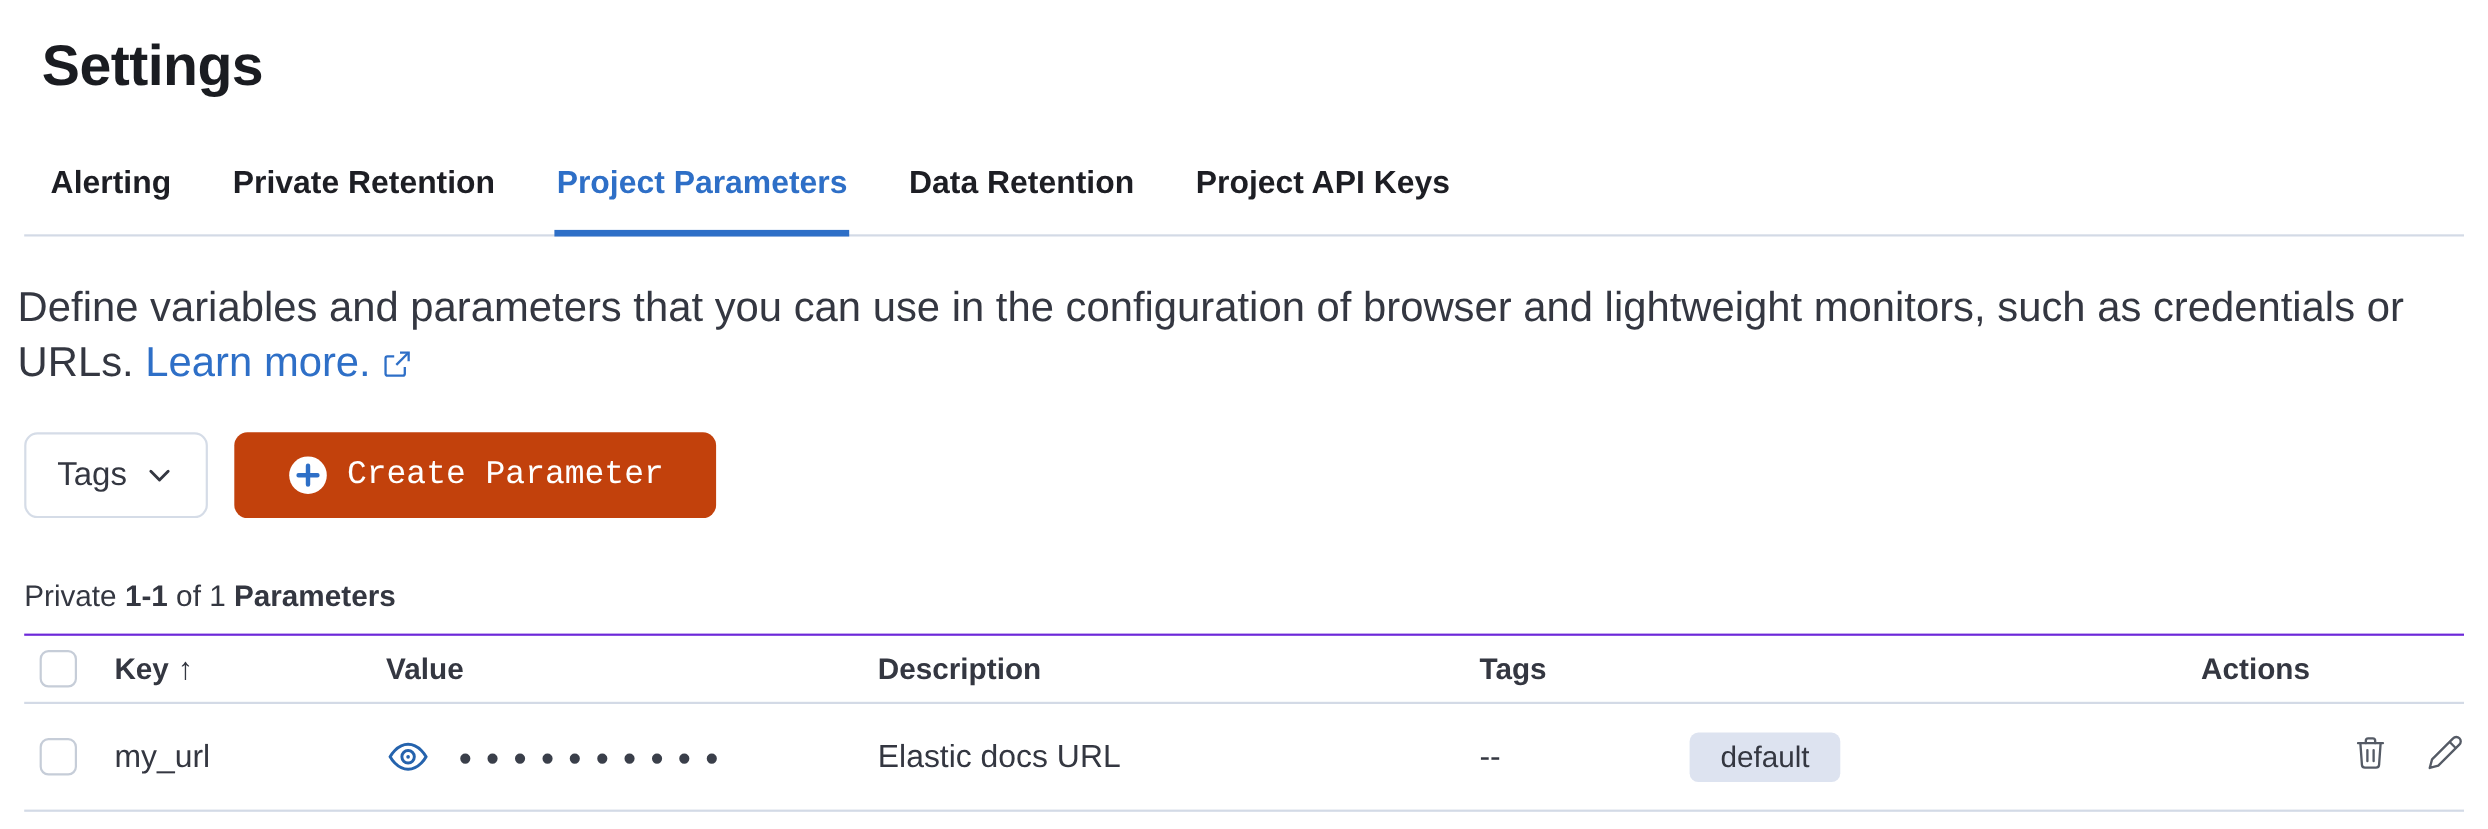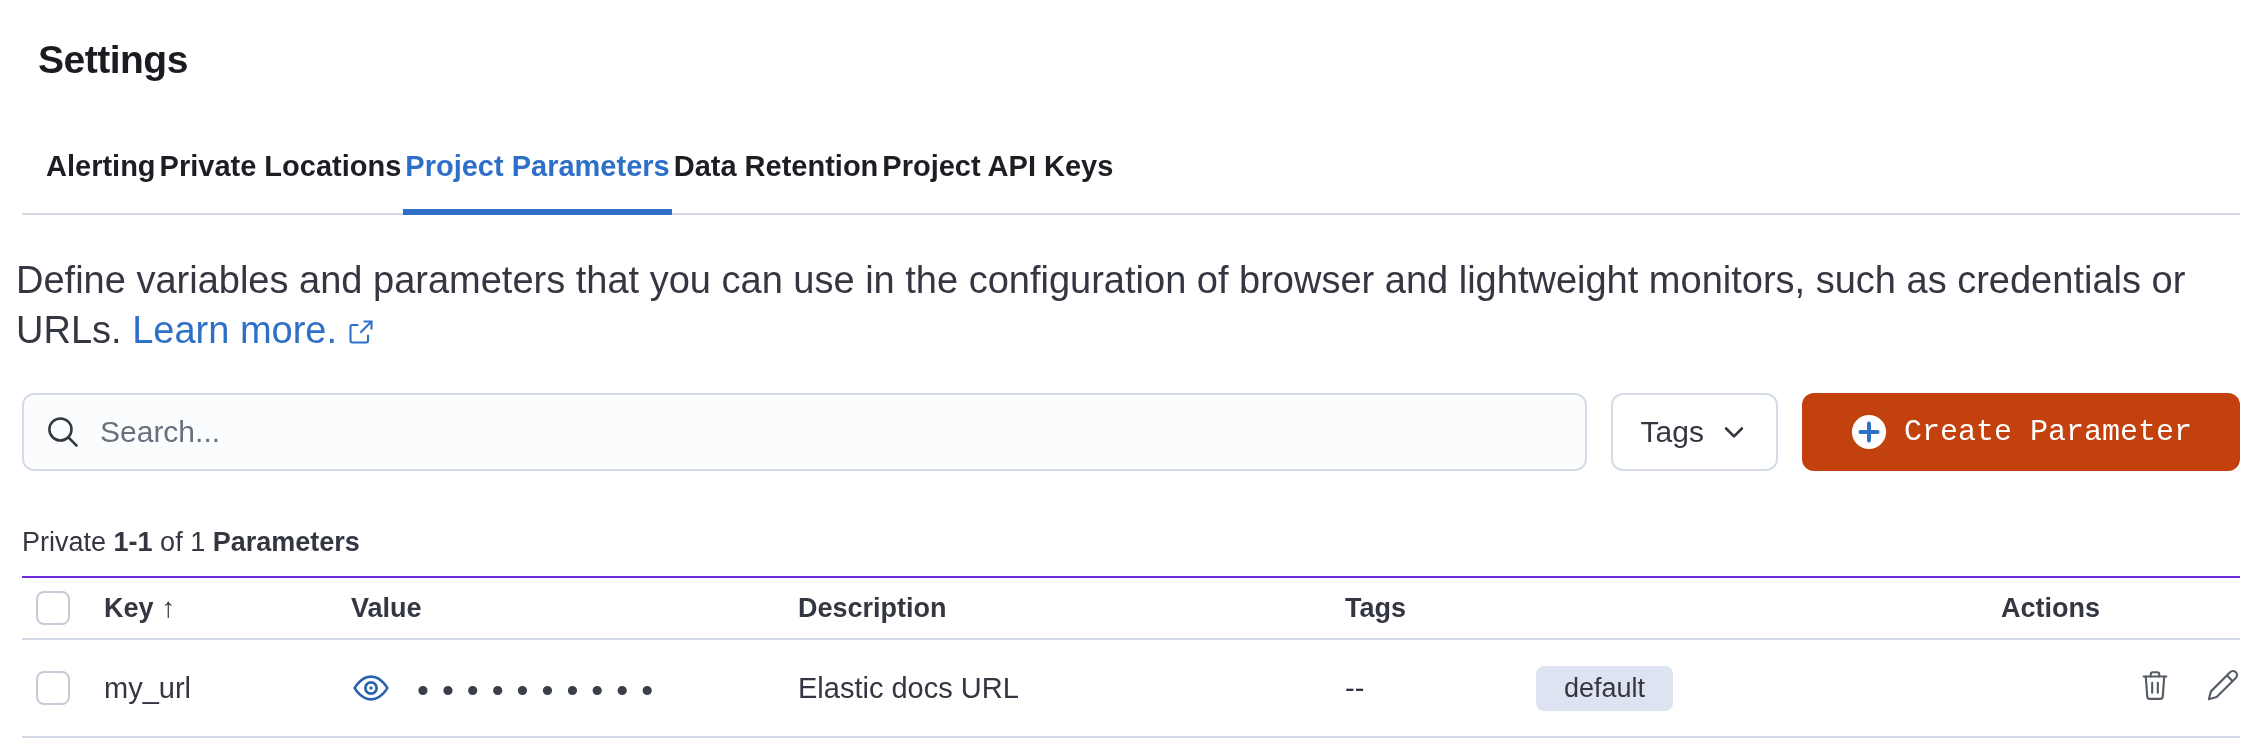--- a/index.html
+++ b/index.html
@@ -8,30 +8,31 @@
     background: #ffffff;
     font-family: "Liberation Sans", sans-serif;
     color: #343741;
     overflow: hidden;
   }
   .page { width: 2262px; height: 754px; }
 
   
   .page-title {
     margin: 28px 0 0 38px;
-    font-size: 39px;
+    font-size: 52px;
     font-weight: 700;
     color: #1a1c21;
     letter-spacing: -0.5px;
     line-height: 64px;
   }
 
   
   .tabs {
     display: flex;
+    gap: 52px;
     margin: 54px 22px 0 22px;
     padding-left: 22px;
     border-bottom: 2px solid #d3dae6;
   }
   .tab {
     font-size: 29px;
     font-weight: 700;
     color: #1d1e24;
     padding: 4px 2px 26px 2px;
     border-bottom: 6px solid transparent;
@@ -173,43 +174,36 @@
 </style>
 </head>
 <body>
 
 <div class="page">
 
   <h1 class="page-title">Settings</h1>
 
   <nav class="tabs">
     <div class="tab">Alerting</div>
-    <div class="tab">Private Locations</div>
+    <div class="tab">Private Retention</div>
     <div class="tab active">Project Parameters</div>
     <div class="tab">Data Retention</div>
     <div class="tab">Project API Keys</div>
   </nav>
 
   <p class="description">
     <span>Define variables and parameters that you can use in the configuration of browser and lightweight monitors, such as credentials or URLs.</span>
     <a><span>Learn more.</span><svg class="ext-link-icon" width="28" height="28" viewBox="0 0 16 16" fill="none" stroke="#2e6fc7" stroke-width="1.2">
           <path d="M12 9.5V13a1 1 0 0 1-1 1H3a1 1 0 0 1-1-1V5a1 1 0 0 1 1-1h3.5"></path>
           <path d="M9.5 2H14v4.5"></path>
           <path d="M14 2L7.6 8.4"></path>
         </svg></a>
   </p>
 
   <div class="toolbar">
-    <div class="search-box">
-      <svg width="34" height="34" viewBox="0 0 16 16" fill="none" stroke="#343741" stroke-width="1.2" stroke-linecap="round">
-          <circle cx="6.8" cy="6.8" r="5.2"></circle>
-          <path d="M10.6 10.6L14.4 14.4"></path>
-        </svg>
-      <input type="text" value="" placeholder="Search..." style="">
-    </div>
     <button class="filter-btn">
       <span>Tags</span>
       <svg width="28" height="28" viewBox="0 0 16 16" fill="none" stroke="#343741" stroke-width="1.5" stroke-linecap="round" stroke-linejoin="round">
           <path d="M3.5 6l4.5 4.5L12.5 6"></path>
         </svg>
     </button>
     <button class="primary-btn">
       <svg width="38" height="38" viewBox="0 0 16 16">
           <circle cx="8" cy="8" r="7.2" fill="#ffffff"></circle>
           <path d="M8 4.4v7.2M4.4 8h7.2" stroke="#2e6fc7" stroke-width="1.7" stroke-linecap="round"></path>

